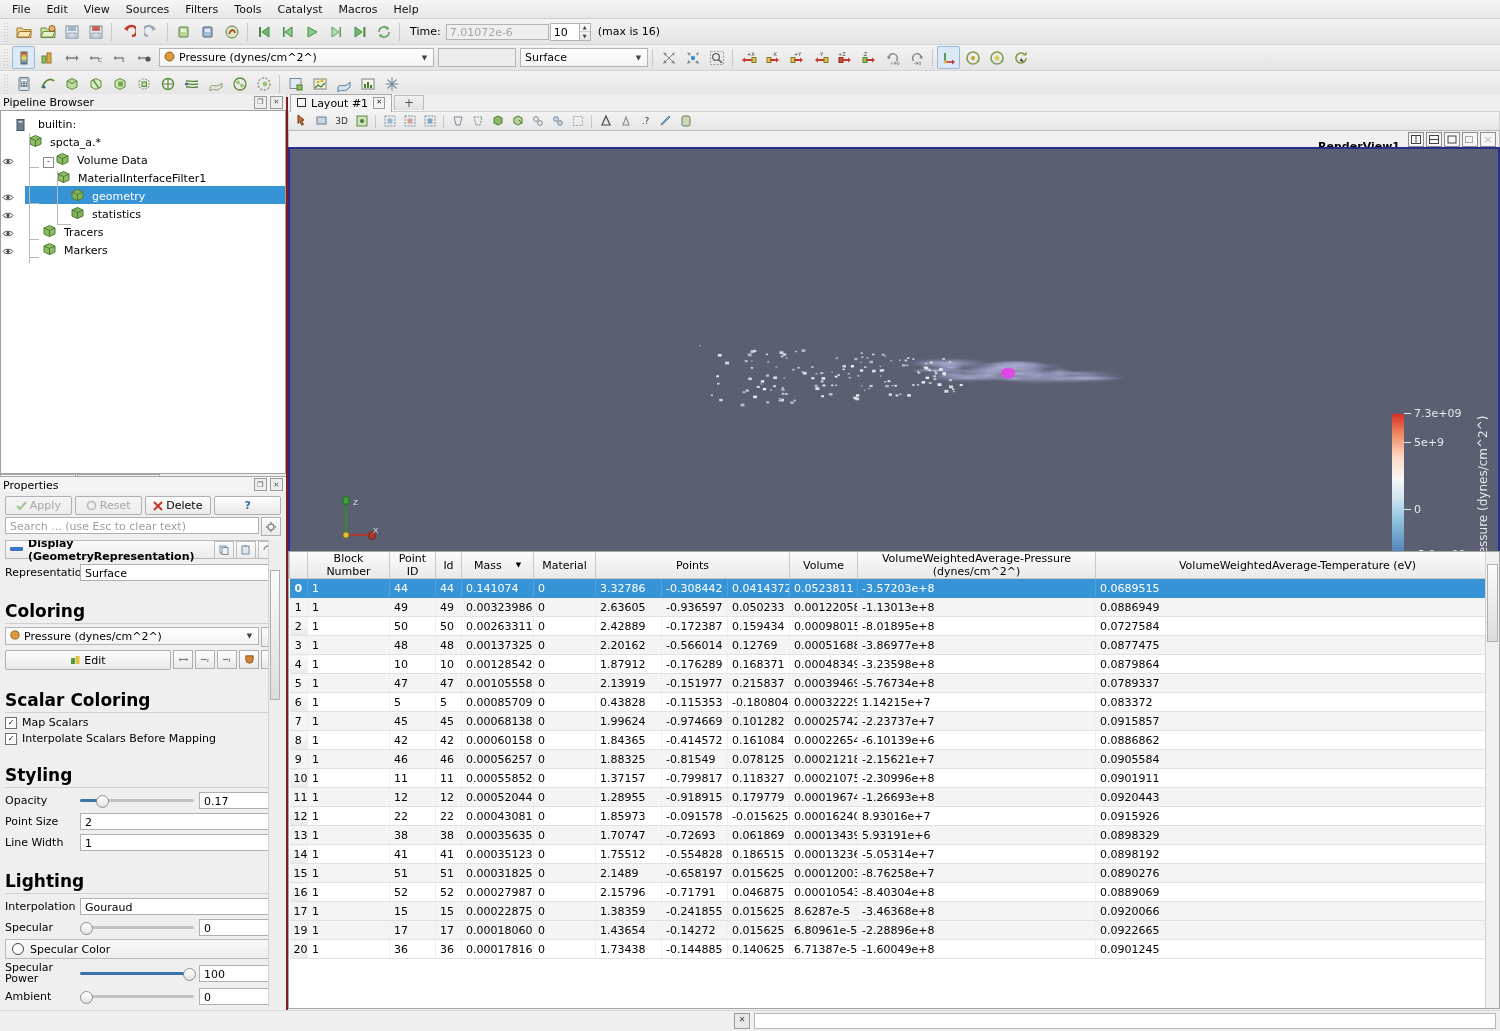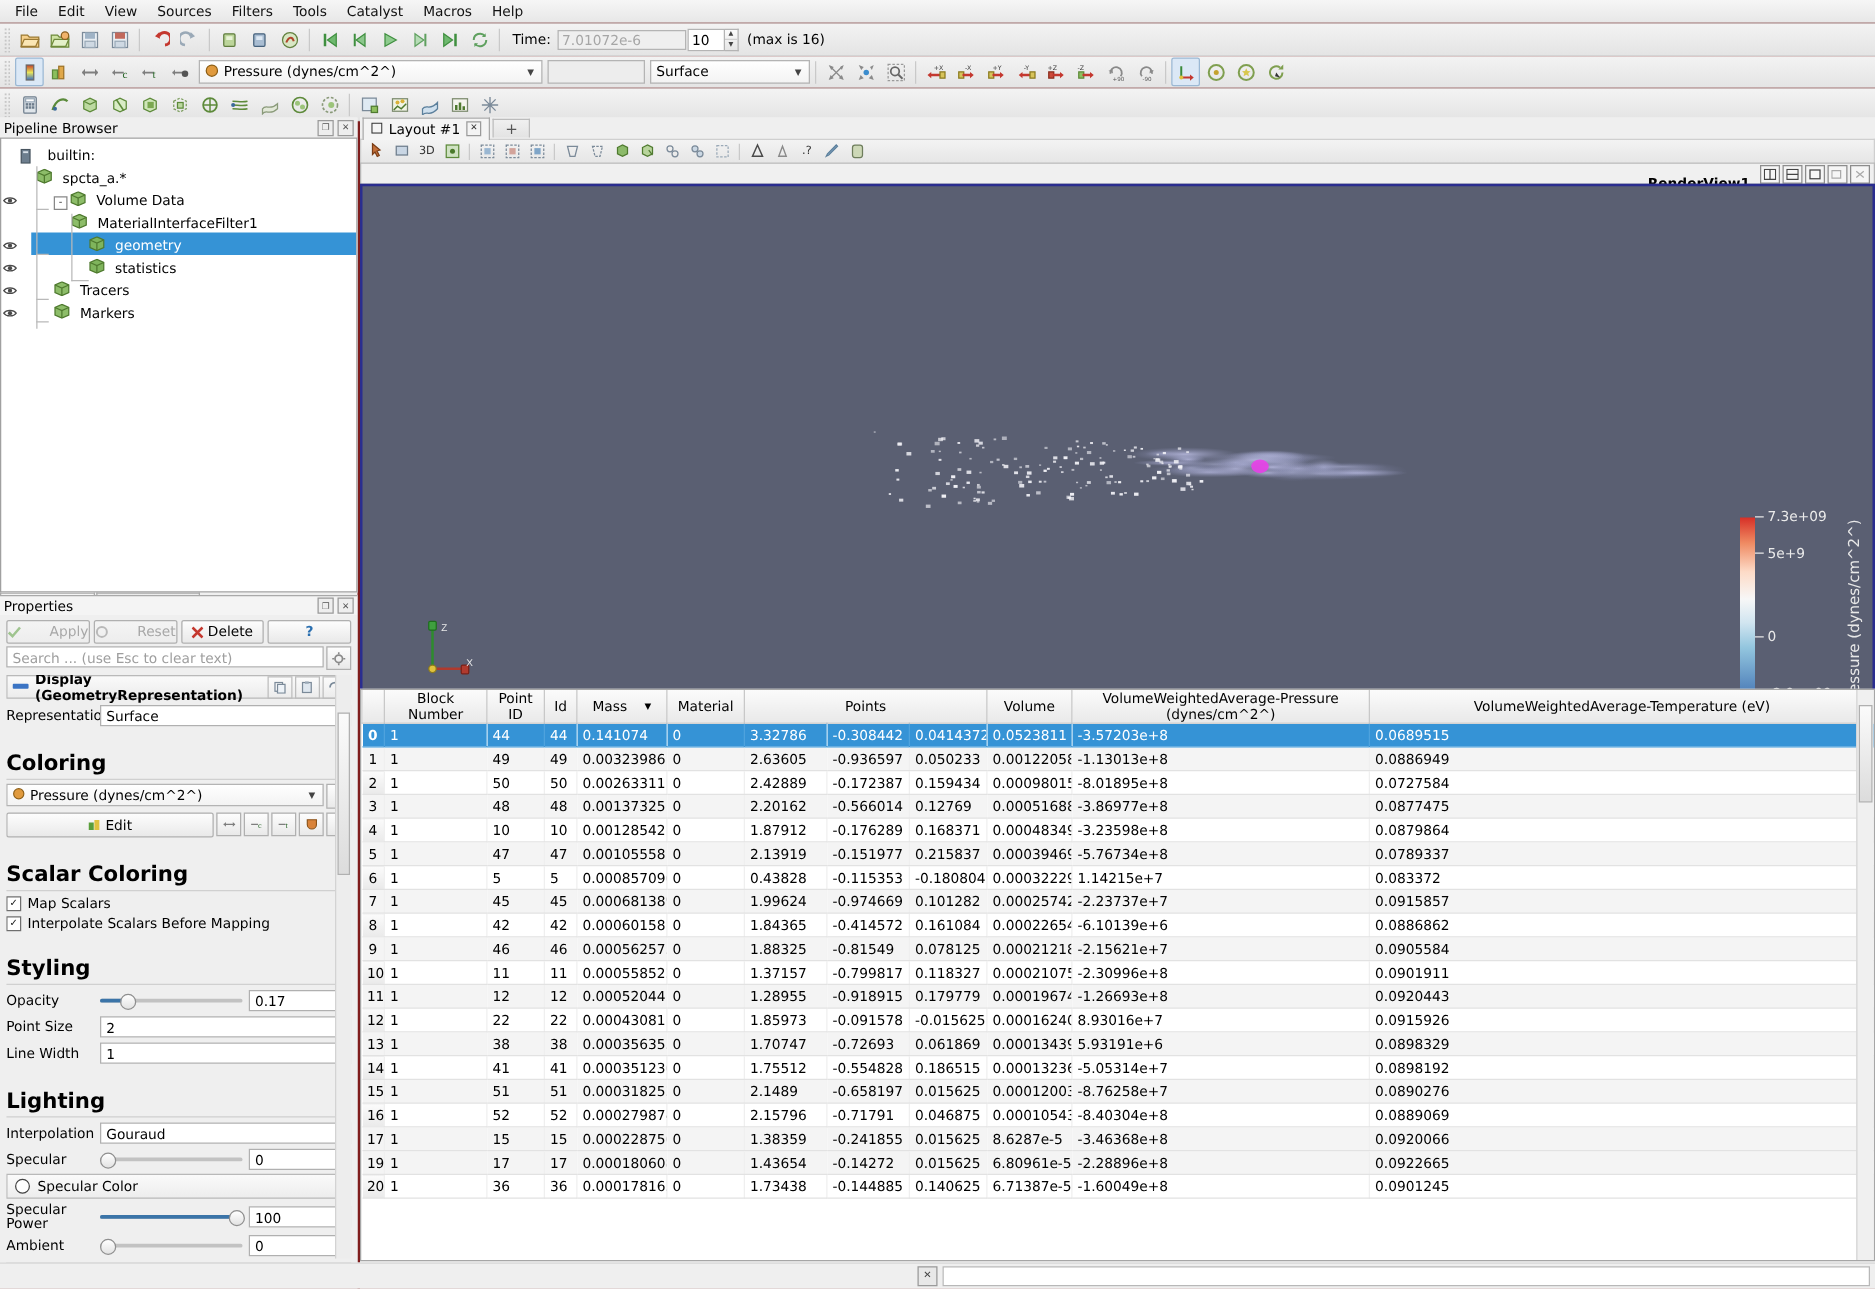--- a/index.html
+++ b/index.html
@@ -75,21 +75,21 @@
   .proptabs{position:absolute;left:0;top:382px;right:0;height:16px;display:flex;align-items:flex-end;}
   .ptab{font-size:11px;padding:2px 9px 2px 9px;border:1px solid #a9a9a9;border-bottom:none;
         background:linear-gradient(#ececec,#dedede);margin-right:1px;}
   .ptab.active{background:#f4f4f4;border-bottom:1px solid #f4f4f4;position:relative;top:1px;}
 
   .props{position:absolute;left:0;top:398px;right:0;bottom:4px;background:#efefef;}
   .propbtns{display:flex;gap:3px;padding:4px 5px 2px 5px;}
   .pbtn{flex:1;height:17px;border:1px solid #b0b0b0;border-radius:2px;
         background:linear-gradient(#fdfdfd,#e9e9e9);font-size:11px;display:flex;
         align-items:center;justify-content:center;gap:3px;}
-  .pbtn.dis{color:#a7a7a7;background:linear-gradient(#f4f4f4,#ededed);justify-content:space-between;}
+  .pbtn.dis{color:#a7a7a7;background:linear-gradient(#f4f4f4,#ededed);}
   .searchrow{display:flex;padding:0 5px 3px 5px;gap:2px;}
   .searchbox{flex:1;height:17px;border:1px solid #b0b0b0;background:#fff;font-size:11px;
              color:#9e9e9e;line-height:17px;padding-left:4px;box-sizing:border-box;}
   .sqbtn{width:18px;height:17px;border:1px solid #b0b0b0;background:linear-gradient(#fdfdfd,#e9e9e9);
          display:flex;align-items:center;justify-content:center;}
 
   .propscroll{position:absolute;left:5px;right:5px;top:48px;bottom:20px;overflow:hidden;}
   .dispbar{display:flex;align-items:center;border:1px solid #b9b9b9;background:linear-gradient(#fafafa,#ececec);
            height:19px;padding-left:4px;margin-bottom:4px;box-sizing:border-box;}
   .dispbar .nm{font-weight:bold;font-size:11px;flex:1;}

